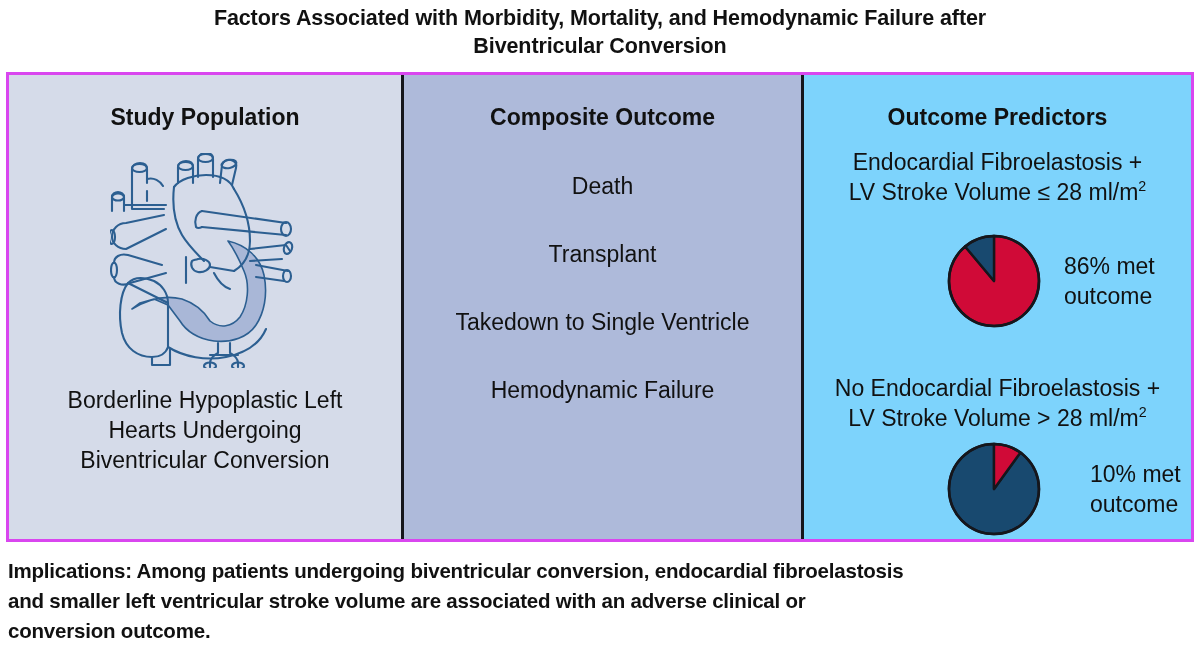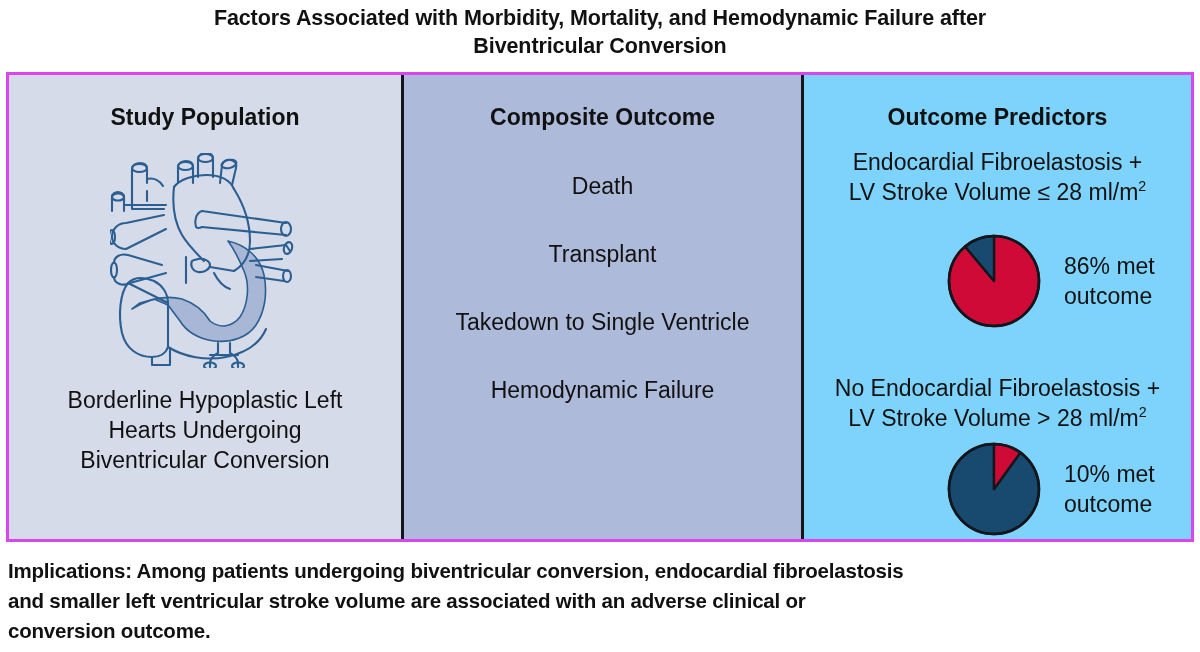--- a/index.html
+++ b/index.html
@@ -125,21 +125,21 @@
   .pred-block-2 { position: absolute; left: 8px; top: 290px; width: calc(100% - 16px); margin-top: 8px; }
 
   .pie-row {
     position: absolute;
     display: flex;
     align-items: center;
     justify-content: flex-start;
     left: 142px;
   }
   .pie-row-1 { top: 158px; }
-  .pie-row-2 { top: 366px; }
+  .pie-row-2 { top: 366px; gap: 26px; }
 
   .pie { display: block; }
 
   .pie-label {
     font-size: 23px;
     line-height: 30px;
     color: #111111;
     margin-left: 22px;
     text-align: left;
     white-space: nowrap;

